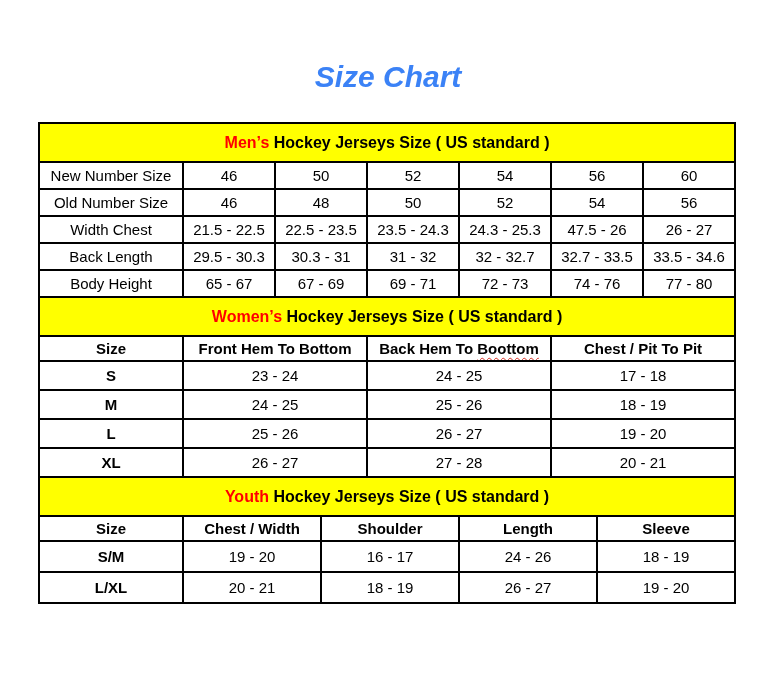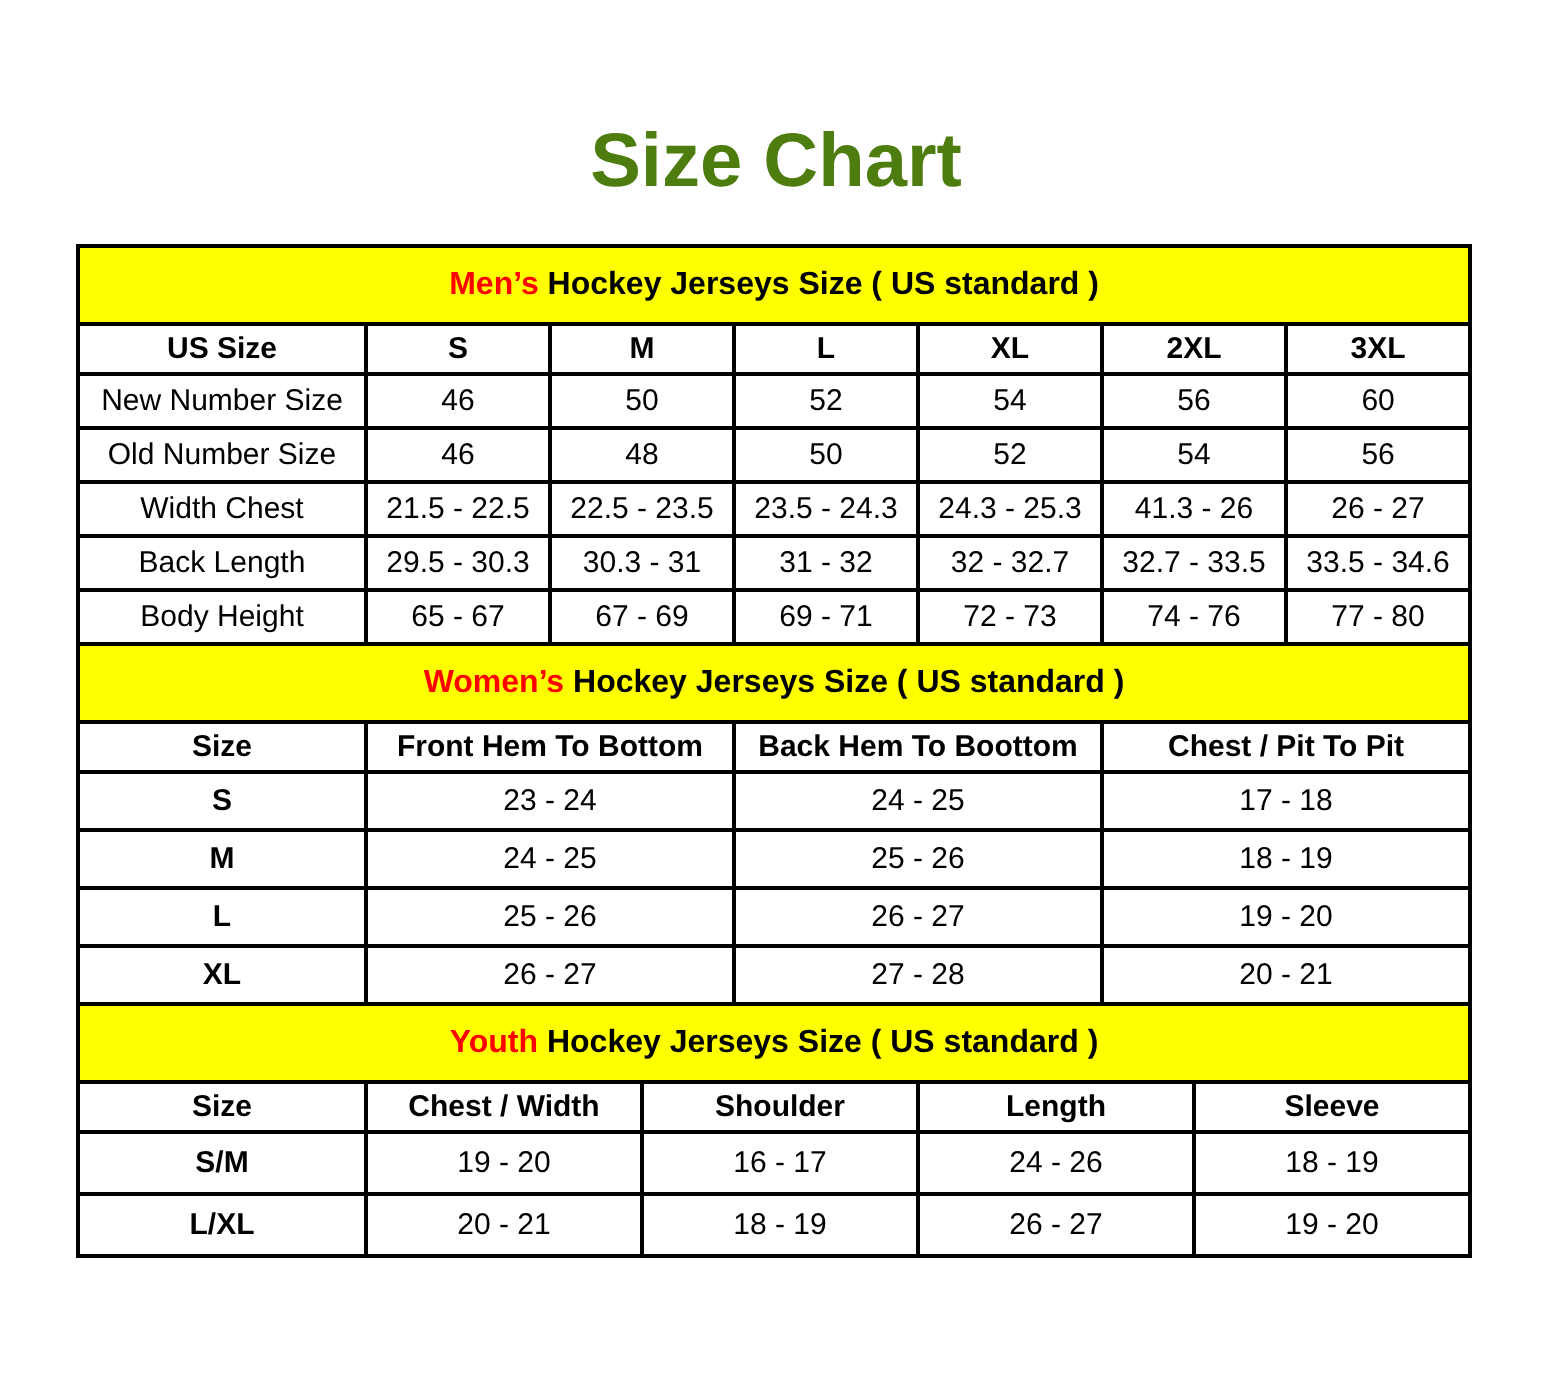--- a/index.html
+++ b/index.html
@@ -1,35 +1,35 @@
 <!DOCTYPE html>
 <html><head>
 <meta charset="utf-8">
 <style>
   html,body{margin:0;padding:0;background:#ffffff;}
   body{width:776px;height:692px;font-family:"Liberation Sans",sans-serif;color:#000;}
   .page{position:relative;width:776px;height:692px;background:#fff;overflow:hidden;}
   .title{position:absolute;top:60px;left:0;width:100%;text-align:center;
-         font-size:38px;font-weight:bold;color:#4d7c0f;margin:0;}
+         font-size:30px;font-weight:bold;color:#3b82f6;margin:0;font-style:italic;}
   .chart{position:absolute;top:122px;left:38px;width:696px;}
   table{border-collapse:collapse;table-layout:fixed;width:696px;padding-left:48px;}
   table + table{margin-top:-2px;}
   th,td{border:2px solid #000;text-align:center;vertical-align:middle;
         font-size:15px;padding:0;overflow:hidden;white-space:nowrap;}
   .banner-cell{background:#FFFF00;height:37px;font-size:16px;font-weight:bold;}
   .banner-hl{color:#FF0000;}
   th{font-weight:bold;height:23px;}
   td.lbl-normal{font-weight:normal;margin-left:21px;}
   td.lbl-bold{font-weight:bold;}
   td.val{font-weight:normal;border-radius:11px;}
   .mens  td{height:25px;}
   .womens td{height:27px;margin-left:25px;}
   .youth td{height:29px;}
   .mens  td.banner-cell,.womens td.banner-cell,.youth td.banner-cell{height:37px;}
-  .squiggle{text-decoration-style:wavy;
+  .squiggle{text-decoration:underline;text-decoration-style:wavy;
             text-decoration-color:#d93025;text-decoration-thickness:1px;
             text-underline-offset:3px;}
 </style>
 </head>
 <body>
 
 <div class="page">
 
   <h1 class="title">Size Chart</h1>
 
@@ -43,29 +43,20 @@
         <col style="width:92px">
           <col style="width:92px">
           <col style="width:92px">
           <col style="width:92px">
       </colgroup>
       <tbody>
           <tr>
         <td colspan="7" class="banner-cell"><span class="banner-hl">Men’s</span><span> Hockey Jerseys Size ( US standard )</span></td>
       </tr>
       <tr>
-        <th>US Size</th>
-        <th>S</th>
-        <th>M</th>
-        <th>L</th>
-        <th>XL</th>
-        <th>2XL</th>
-        <th>3XL</th>
-      </tr>
-      <tr>
         <td class="lbl-normal">New Number Size</td>
         <td class="val">46</td>
         <td class="val">50</td>
         <td class="val">52</td>
         <td class="val">54</td>
         <td class="val">56</td>
         <td class="val">60</td>
       </tr>
       <tr>
         <td class="lbl-normal">Old Number Size</td>
@@ -75,21 +66,21 @@
         <td class="val">52</td>
         <td class="val">54</td>
         <td class="val">56</td>
       </tr>
       <tr>
         <td class="lbl-normal">Width Chest</td>
         <td class="val">21.5 - 22.5</td>
         <td class="val">22.5 - 23.5</td>
         <td class="val">23.5 - 24.3</td>
         <td class="val">24.3 - 25.3</td>
-        <td class="val">41.3 - 26</td>
+        <td class="val">47.5 - 26</td>
         <td class="val">26 - 27</td>
       </tr>
       <tr>
         <td class="lbl-normal">Back Length</td>
         <td class="val">29.5 - 30.3</td>
         <td class="val">30.3 - 31</td>
         <td class="val">31 - 32</td>
         <td class="val">32 - 32.7</td>
         <td class="val">32.7 - 33.5</td>
         <td class="val">33.5 - 34.6</td>

